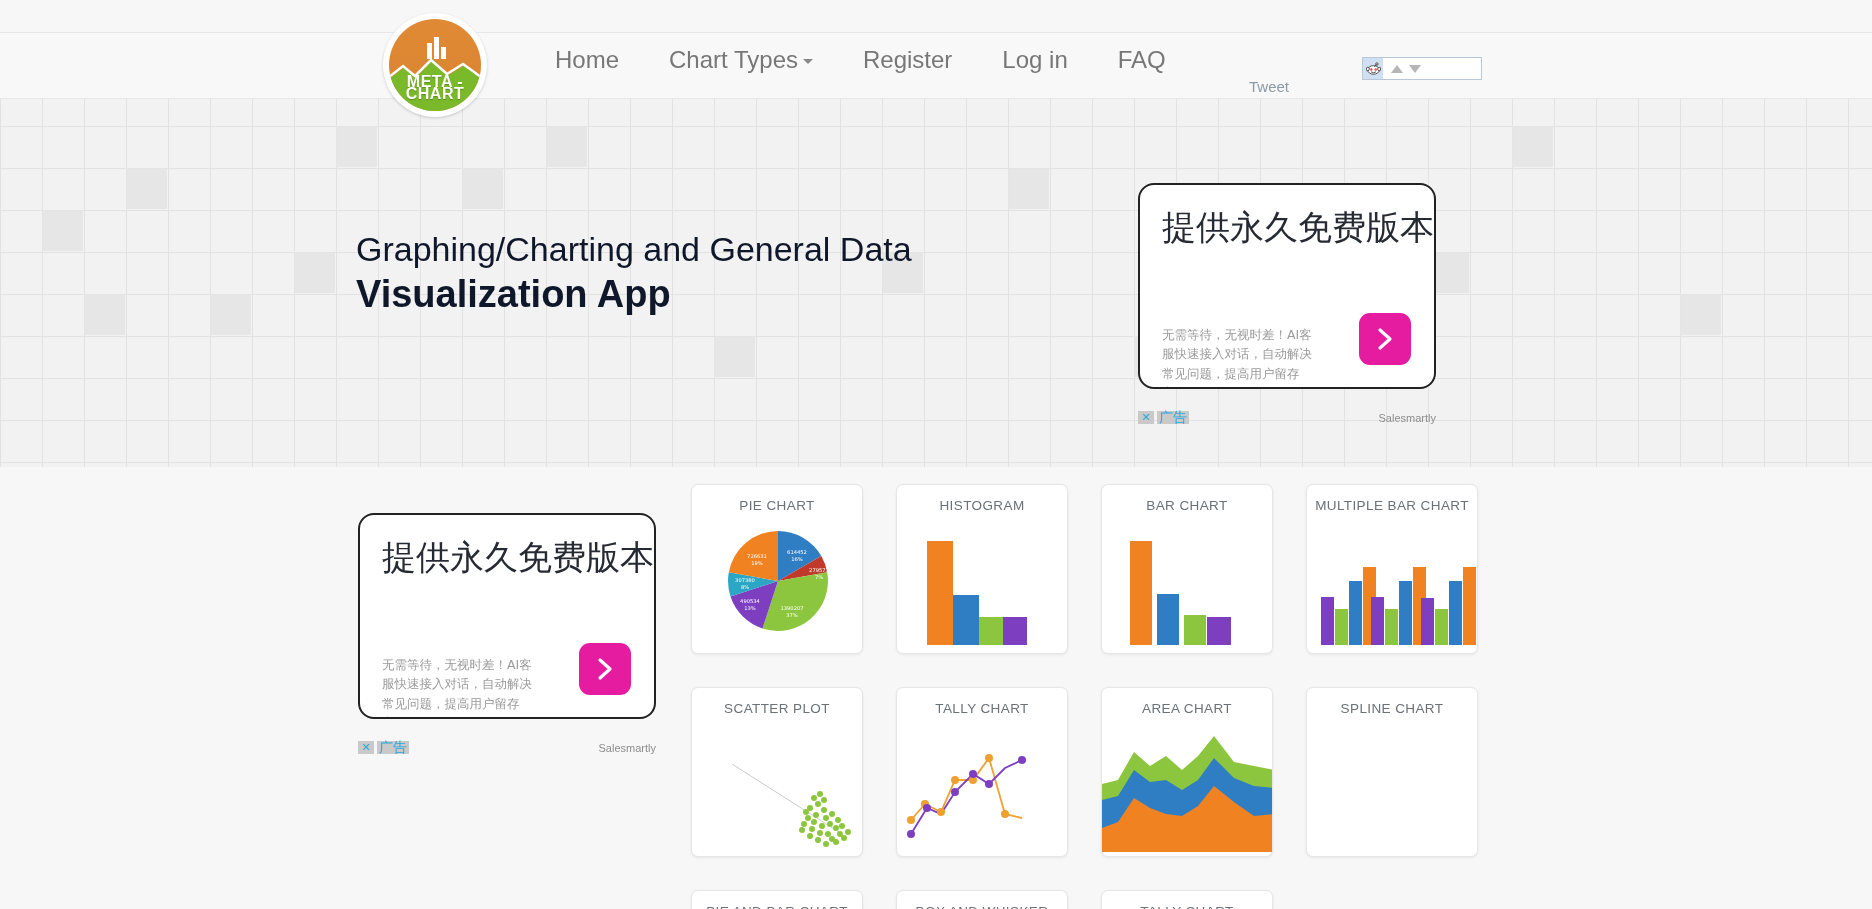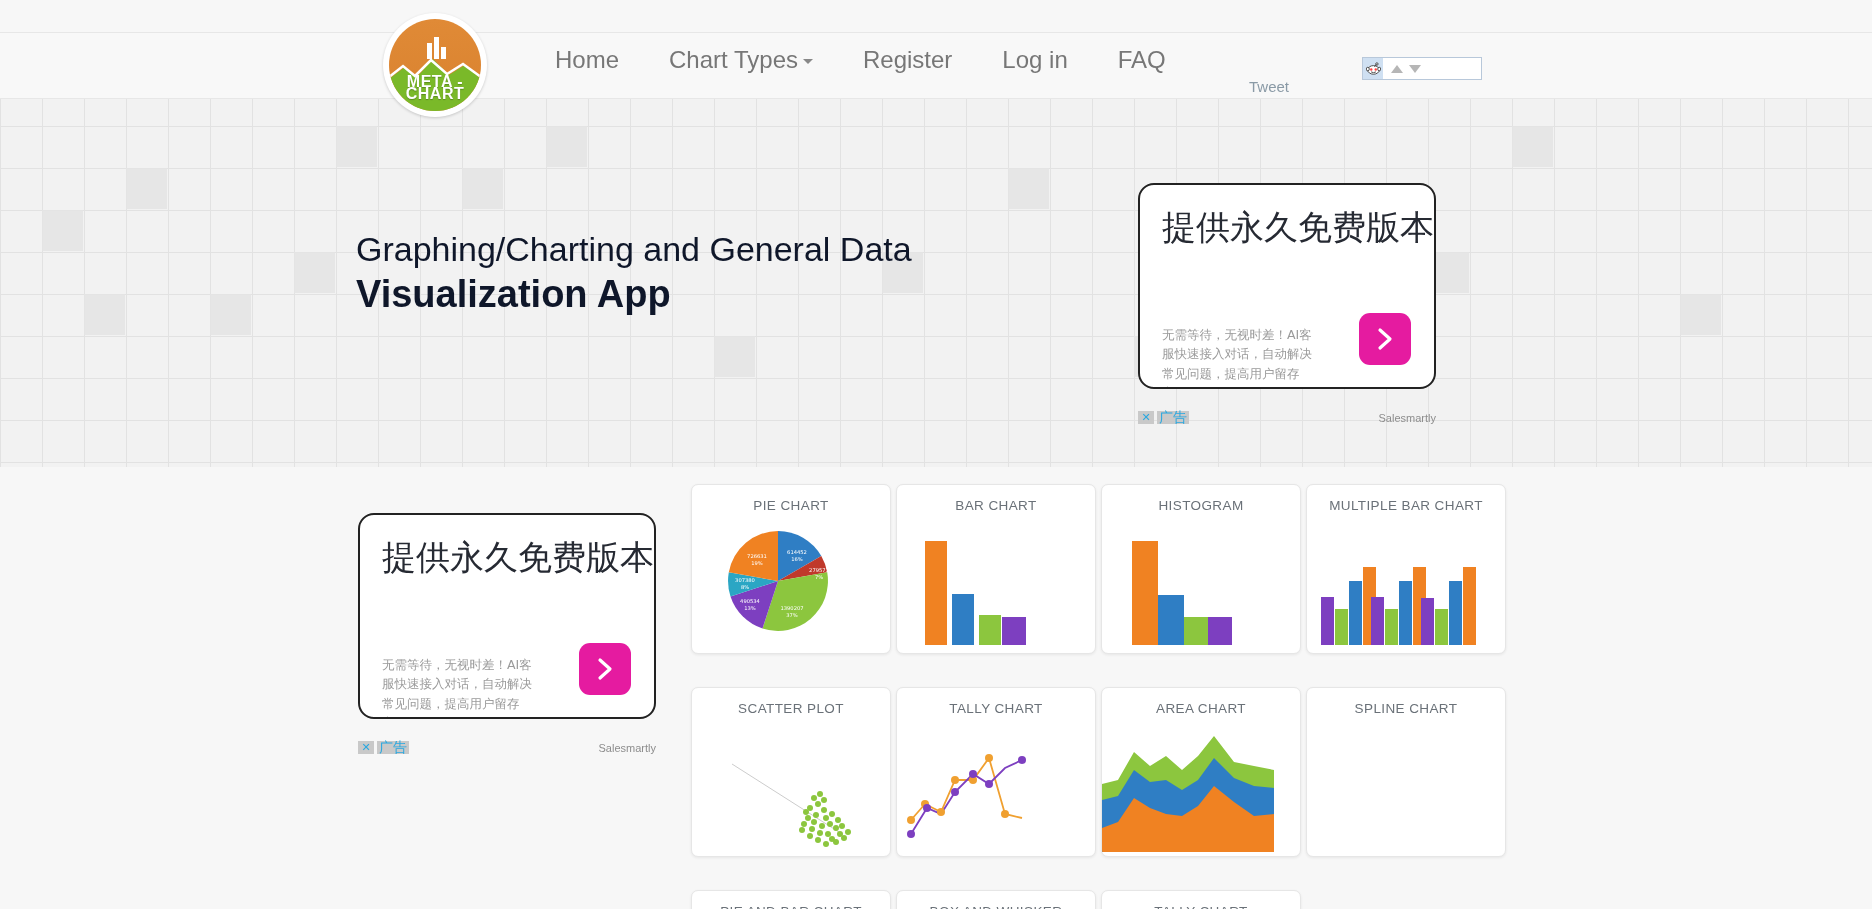--- a/index.html
+++ b/index.html
@@ -137,21 +137,21 @@
   .side-ad .ad-head{ position:absolute; left:22px; top:22px; }
   .side-ad .ad-body{ position:absolute; left:22px; top:140px; width:160px; }
   .side-ad .ad-cta{ position:absolute; right:23px; top:128px; width:52px; height:52px; }
   .side-ad-foot{ position:absolute; left:358px; top:741px; width:298px; z-index:4; }
 
   .chart-grid{
     position:absolute; left:691px; top:484px; width:800px;
     display:grid; grid-template-columns:repeat(4,172px); gap:33px 33px; z-index:4;
   }
   .chart-card{
-    width:200px; height:170px; background:#fff; border:1px solid #e6e6e6;
+    width:172px; height:170px; background:#fff; border:1px solid #e6e6e6;
     border-radius:7px; box-shadow:0 1px 3px rgba(0,0,0,.07);
     position:relative; overflow:hidden; cursor:pointer;
   }
   .card-title{
     position:absolute; left:0; right:0; top:13px; text-align:center;
     font-size:13.5px; color:#6a7178; letter-spacing:.4px; white-space:nowrap;
   }
   .card-art{ position:absolute; left:0; top:34px; width:172px; height:136px; }
   .card-art svg{ display:block; }
 </style>
@@ -292,39 +292,39 @@
           <text x="-33" y="8" fill="#fff" font-size="5.2" text-anchor="middle" font-family="DejaVu Sans, sans-serif">8%</text>
           <text x="-21" y="-23" fill="#fff" font-size="5.2" text-anchor="middle" font-family="DejaVu Sans, sans-serif">726631</text>
           <text x="-21" y="-16" fill="#fff" font-size="5.2" text-anchor="middle" font-family="DejaVu Sans, sans-serif">19%</text>
         </g>
       </svg>
     </div>
   </div>
 
 
   <div class="chart-card">
+    <div class="card-title">HISTOGRAM</div>
+    <div class="card-art">
+      <svg width="172" height="130" viewBox="0 0 172 130">
+        <rect x="30" y="22" width="26" height="104" fill="#f08222"></rect>
+        <rect x="56" y="76" width="26" height="50" fill="#2f7ec4"></rect>
+        <rect x="82" y="98" width="24" height="28" fill="#8cc63e"></rect>
+        <rect x="106" y="98" width="24" height="28" fill="#7d3fc0"></rect>
+      </svg>
+    </div>
+  </div>
+
+  <div class="chart-card">
     <div class="card-title">BAR CHART</div>
     <div class="card-art">
       <svg width="172" height="130" viewBox="0 0 172 130">
         <rect x="28" y="22" width="22" height="104" fill="#f08222"></rect>
         <rect x="55" y="75" width="22" height="51" fill="#2f7ec4"></rect>
         <rect x="82" y="96" width="22" height="30" fill="#8cc63e"></rect>
         <rect x="105" y="98" width="24" height="28" fill="#7d3fc0"></rect>
-      </svg>
-    </div>
-  </div>
-
-  <div class="chart-card">
-    <div class="card-title">HISTOGRAM</div>
-    <div class="card-art">
-      <svg width="172" height="130" viewBox="0 0 172 130">
-        <rect x="30" y="22" width="26" height="104" fill="#f08222"></rect>
-        <rect x="56" y="76" width="26" height="50" fill="#2f7ec4"></rect>
-        <rect x="82" y="98" width="24" height="28" fill="#8cc63e"></rect>
-        <rect x="106" y="98" width="24" height="28" fill="#7d3fc0"></rect>
       </svg>
     </div>
   </div>
 
   <div class="chart-card">
     <div class="card-title">MULTIPLE BAR CHART</div>
     <div class="card-art">
       <svg width="172" height="130" viewBox="0 0 172 130">
         <g>
           <rect x="14" y="78" width="13" height="48" fill="#7d3fc0"></rect>

